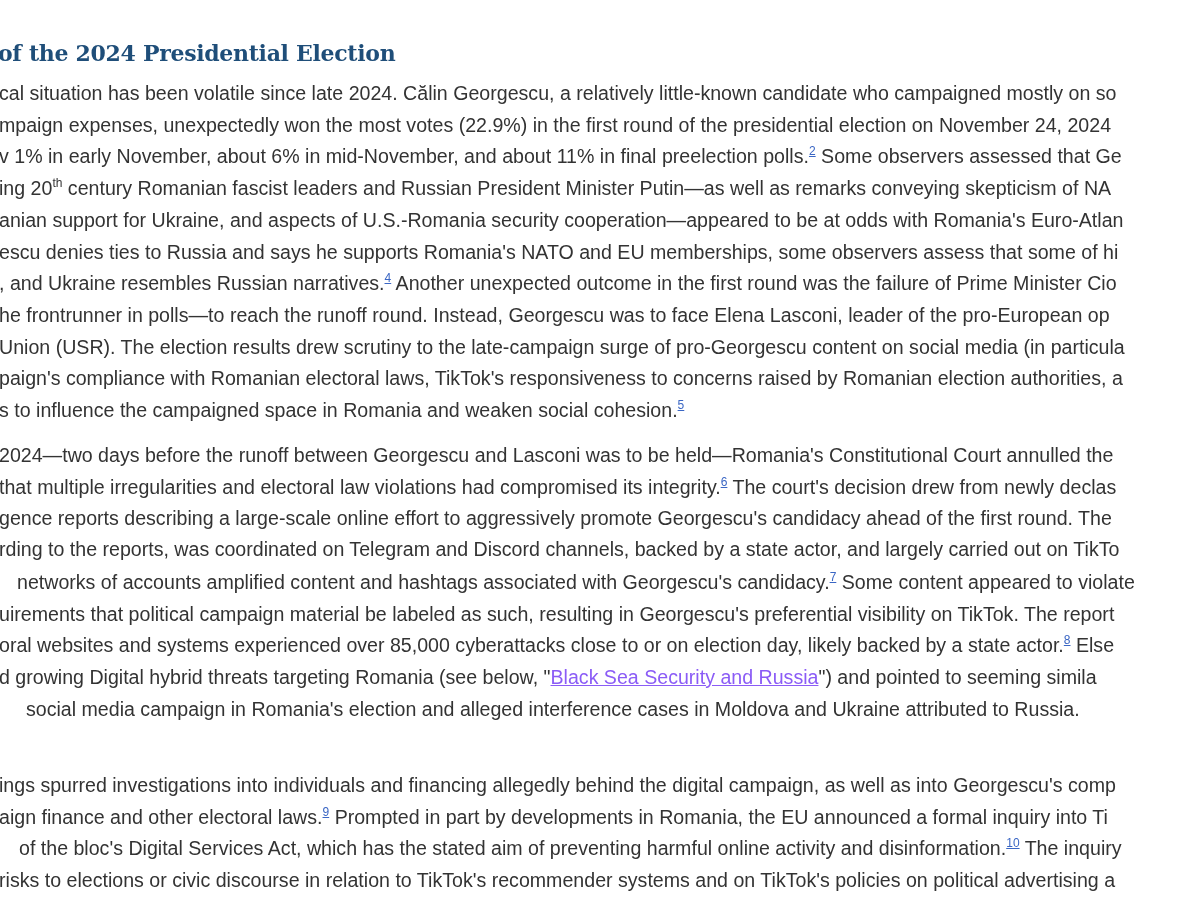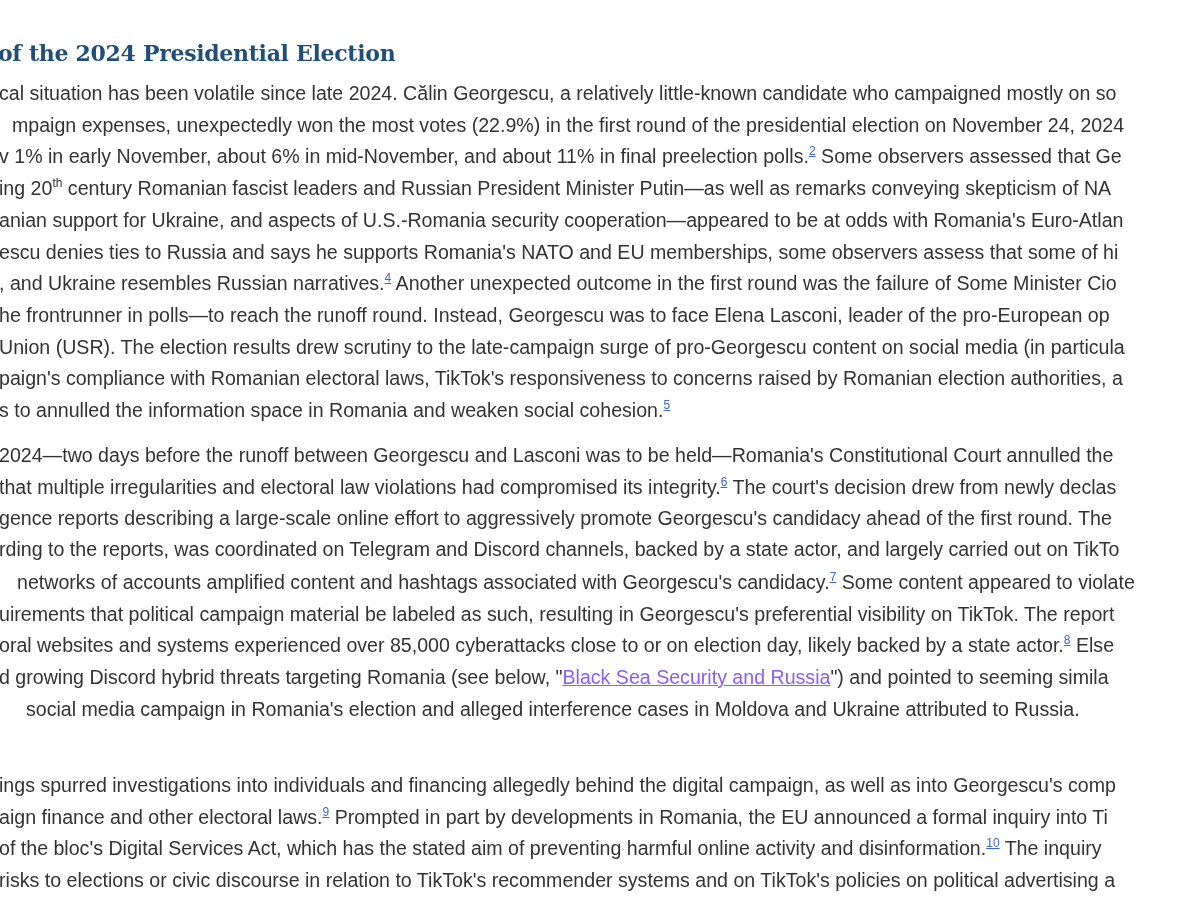--- a/index.html
+++ b/index.html
@@ -24,41 +24,41 @@
     a.link { color: #8b5cf6; text-decoration: underline; }
   </style>
 </head>
 <body>
 
 <h2 class="heading">of the 2024 Presidential Election</h2>
 
 <div id="content">
     <div class="para">
       <div class="line" style="top: 77px;"><span>cal situation has been volatile since late 2024. Călin Georgescu, a relatively little-known candidate who campaigned mostly on so</span></div>
-      <div class="line" style="top: 108.7px; padding-left: 13px;"><span>mpaign expenses, unexpectedly won the most votes (22.9%) in the first round of the presidential election on November 24, 2024</span></div>
+      <div class="line" style="top: 108.7px;"><span>mpaign expenses, unexpectedly won the most votes (22.9%) in the first round of the presidential election on November 24, 2024</span></div>
       <div class="line" style="top: 140.4px;"><span>v 1% in early November, about 6% in mid-November, and about 11% in final preelection polls.</span><sup><a class="fn">2</a></sup><span> Some observers assessed that Ge</span></div>
       <div class="line" style="top: 172.1px;"><span>ing 20</span><sup>th</sup><span> century Romanian fascist leaders and Russian President Minister Putin—as well as remarks conveying skepticism of NA</span></div>
       <div class="line" style="top: 203.8px;"><span>anian support for Ukraine, and aspects of U.S.-Romania security cooperation—appeared to be at odds with Romania's Euro-Atlan</span></div>
       <div class="line" style="top: 235.5px;"><span>escu denies ties to Russia and says he supports Romania's NATO and EU memberships, some observers assess that some of hi</span></div>
-      <div class="line" style="top: 267.2px;"><span>, and Ukraine resembles Russian narratives.</span><sup><a class="fn">4</a></sup><span> Another unexpected outcome in the first round was the failure of Some Minister Cio</span></div>
+      <div class="line" style="top: 267.2px;"><span>, and Ukraine resembles Russian narratives.</span><sup><a class="fn">4</a></sup><span> Another unexpected outcome in the first round was the failure of Prime Minister Cio</span></div>
       <div class="line" style="top: 298.9px;"><span>he frontrunner in polls—to reach the runoff round. Instead, Georgescu was to face Elena Lasconi, leader of the pro-European op</span></div>
       <div class="line" style="top: 330.6px;"><span>Union (USR). The election results drew scrutiny to the late-campaign surge of pro-Georgescu content on social media (in particula</span></div>
       <div class="line" style="top: 362.3px;"><span>paign's compliance with Romanian electoral laws, TikTok's responsiveness to concerns raised by Romanian election authorities, a</span></div>
-      <div class="line" style="top: 394px;"><span>s to annulled the information space in Romania and weaken social cohesion.</span><sup><a class="fn">5</a></sup><span></span></div>
+      <div class="line" style="top: 394px;"><span>s to influence the campaigned space in Romania and weaken social cohesion.</span><sup><a class="fn">5</a></sup><span></span></div>
     </div>
     <div class="para">
       <div class="line" style="top: 439px;"><span> 2024—two days before the runoff between Georgescu and Lasconi was to be held—Romania's Constitutional Court annulled the</span></div>
       <div class="line" style="top: 470.7px;"><span>that multiple irregularities and electoral law violations had compromised its integrity.</span><sup><a class="fn">6</a></sup><span> The court's decision drew from newly declas</span></div>
       <div class="line" style="top: 502.4px;"><span>gence reports describing a large-scale online effort to aggressively promote Georgescu's candidacy ahead of the first round. The</span></div>
       <div class="line" style="top: 533px;"><span>rding to the reports, was coordinated on Telegram and Discord channels, backed by a state actor, and largely carried out on TikTo</span></div>
       <div class="line" style="top: 565.8px; padding-left: 18px;"><span>networks of accounts amplified content and hashtags associated with Georgescu's candidacy.</span><sup><a class="fn">7</a></sup><span> Some content appeared to violate</span></div>
       <div class="line" style="top: 597.5px;"><span>uirements that political campaign material be labeled as such, resulting in Georgescu's preferential visibility on TikTok. The report</span></div>
       <div class="line" style="top: 629.2px;"><span>oral websites and systems experienced over 85,000 cyberattacks close to or on election day, likely backed by a state actor.</span><sup><a class="fn">8</a></sup><span> Else</span></div>
-      <div class="line" style="top: 660.9px;"><span>d growing Discord hybrid threats targeting Romania (see below, "</span><a class="link">Black Sea Security and Russia</a><span>") and pointed to seeming simila</span></div>
+      <div class="line" style="top: 660.9px;"><span>d growing Digital hybrid threats targeting Romania (see below, "</span><a class="link">Black Sea Security and Russia</a><span>") and pointed to seeming simila</span></div>
       <div class="line" style="top: 692.6px; margin-left: 27px;"><span>social media campaign in Romania's election and alleged interference cases in Moldova and Ukraine attributed to Russia.</span></div>
     </div>
     <div class="para">
       <div class="line" style="top: 769px;"><span>ings spurred investigations into individuals and financing allegedly behind the digital campaign, as well as into Georgescu's comp</span></div>
       <div class="line" style="top: 800.7px; text-align: right;"><span>aign finance and other electoral laws.</span><sup><a class="fn">9</a></sup><span> Prompted in part by developments in Romania, the EU announced a formal inquiry into Ti</span></div>
-      <div class="line" style="top: 832.4px;"><span> of the bloc's Digital Services Act, which has the stated aim of preventing harmful online activity and disinformation.</span><sup><a class="fn">10</a></sup><span> The inquiry</span></div>
+      <div class="line" style="top: 832.4px; padding-left: 20px;"><span> of the bloc's Digital Services Act, which has the stated aim of preventing harmful online activity and disinformation.</span><sup><a class="fn">10</a></sup><span> The inquiry</span></div>
       <div class="line" style="top: 864.1px;"><span>risks to elections or civic discourse in relation to TikTok's recommender systems and on TikTok's policies on political advertising a</span></div>
     </div>
   </div>
 
 </body></html>

